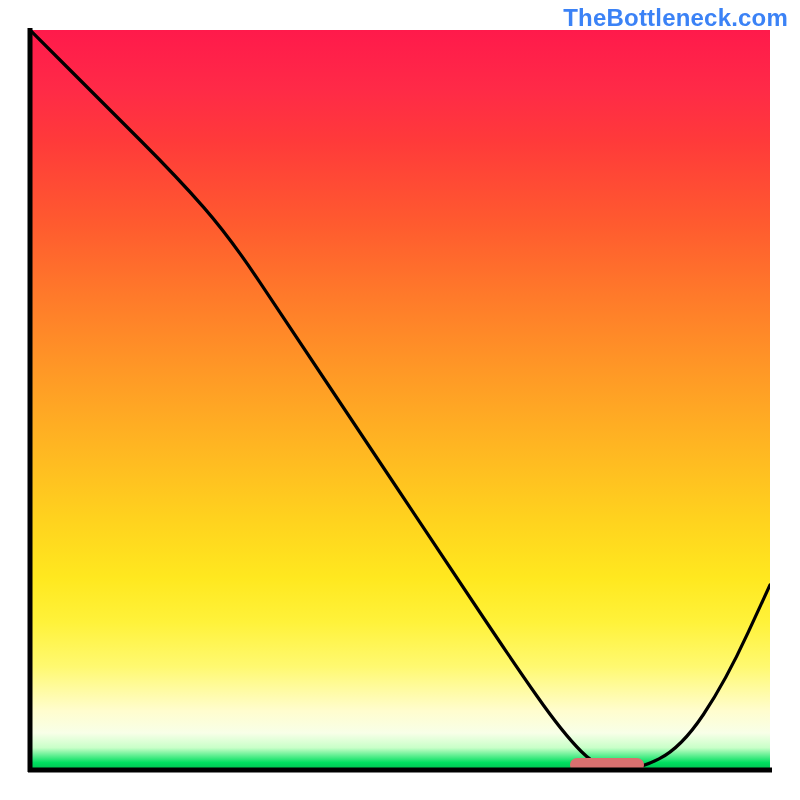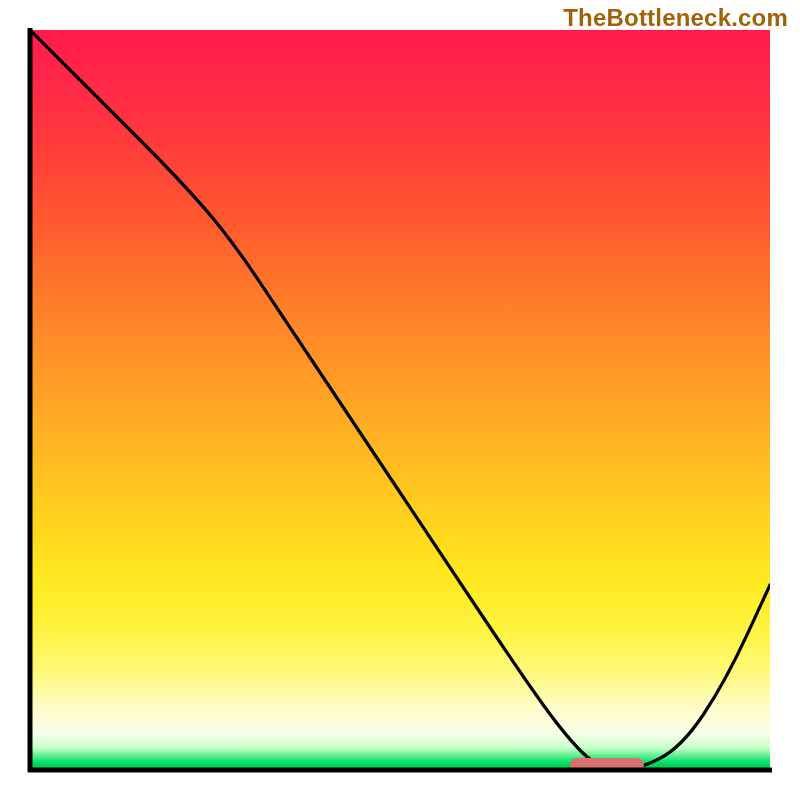--- a/index.html
+++ b/index.html
@@ -15,21 +15,21 @@
     position: relative;
     width: 800px;
     height: 800px;
   }
   .watermark {
     position: absolute;
     top: 4px;
     right: 12px;
     font-size: 24px;
     font-weight: bold;
-    color: #a16207;
+    color: #3b82f6;
     letter-spacing: 0.2px;
     z-index: 20;
   }
   .plot-area {
     position: absolute;
     left: 30px;
     top: 30px;
     width: 740px;
     height: 740px;
     background: linear-gradient(to bottom,

